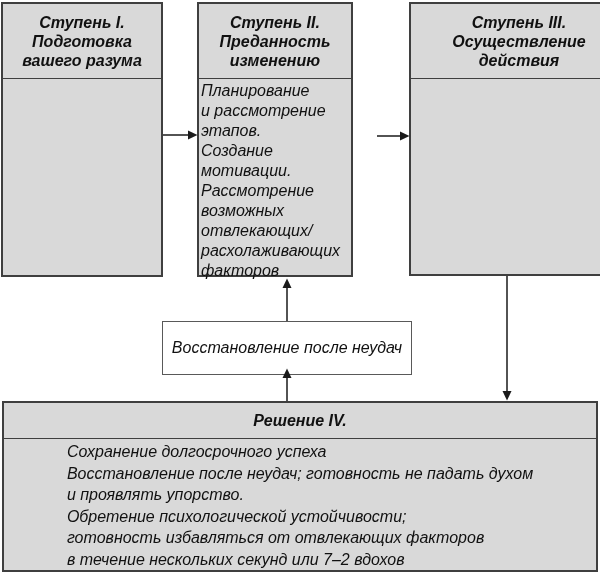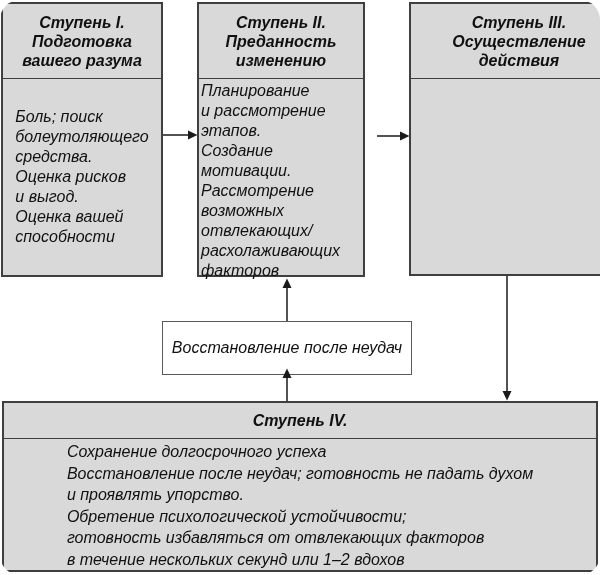--- a/index.html
+++ b/index.html
@@ -15,21 +15,20 @@
   html, body { background: var(--bg); }
   .canvas {
     position: relative;
     width: 600px;
     height: 575px;
     background: var(--bg);
     font-family: "Liberation Sans", sans-serif;
     font-style: italic;
     color: var(--text);
     overflow: hidden;
-    border-radius: 20px;
   }
   .stage-box {
     position: absolute;
     background: var(--box-fill);
     border: 2px solid var(--box-border);
     display: flex;
     flex-direction: column;
   }
   .stage-header {
     flex: 0 0 auto;
@@ -47,21 +46,21 @@
     flex: 1 1 auto;
     display: flex;
     align-items: center;
     justify-content: center;
     font-size: 16px;
     line-height: 20px;
     white-space: pre-line;
     padding: 2px;
   }
   #stage1-box { left: 1px;   top: 2px; width: 162px; height: 275px; }
-  #stage2-box { left: 197px; top: 2px; width: 168px; height: 275px; }
+  #stage2-box { left: 197px; top: 2px; width: 156px; height: 275px; }
   #stage3-box { left: 409px; top: 2px; width: 220px; height: 274px; }
   #stage1-box .stage-header,
   #stage2-box .stage-header,
   #stage3-box .stage-header { height: 75px; }
 
   .recovery-box {
     position: absolute;
     left: 162px; top: 321px; width: 250px; height: 54px;
     background: var(--recovery-fill);
     border: 1.5px solid var(--recovery-border);
@@ -86,27 +85,20 @@
 </style>
 </head>
 <body>
 
 <div class="canvas">
 
   <div class="stage-box" id="stage1-box">
     <div class="stage-header">Ступень I.
 Подготовка
 вашего разума</div>
-    <div class="stage-body">Боль; поиск
-болеутоляющего
-средства.
-Оценка рисков
-и выгод.
-Оценка вашей
-способности</div>
   </div>
 
   <div class="stage-box" id="stage2-box">
     <div class="stage-header">Ступень II.
 Преданность
 изменению</div>
     <div class="stage-body">Планирование
 и рассмотрение
 этапов.
 Создание мотивации.
@@ -121,27 +113,27 @@
     <div class="stage-header">Ступень III.
 Осуществление
 действия</div>
   </div>
 
   <div class="recovery-box">
     <span>Восстановление после неудач</span>
   </div>
 
   <div class="stage-box" id="stage4-box">
-    <div class="stage-header">Ступень IV.</div>
+    <div class="stage-header">Решение IV.</div>
     <div class="stage-body">Сохранение долгосрочного успеха
 Восстановление после неудач; готовность не падать духом
 и проявлять упорство.
 Обретение психологической устойчивости;
 готовность избавляться от отвлекающих факторов
-в течение нескольких секунд или 1–2 вдохов</div>
+в течение нескольких секунд или 7–2 вдохов</div>
   </div>
 
   <svg class="arrows" viewBox="0 0 600 575" xmlns="http://www.w3.org/2000/svg">
 
     <g>
       <line x1="163" y1="135" x2="189" y2="135"></line>
       <polygon points="188,130.5 197.5,135 188,139.5"></polygon>
     </g>
 
     <g>

